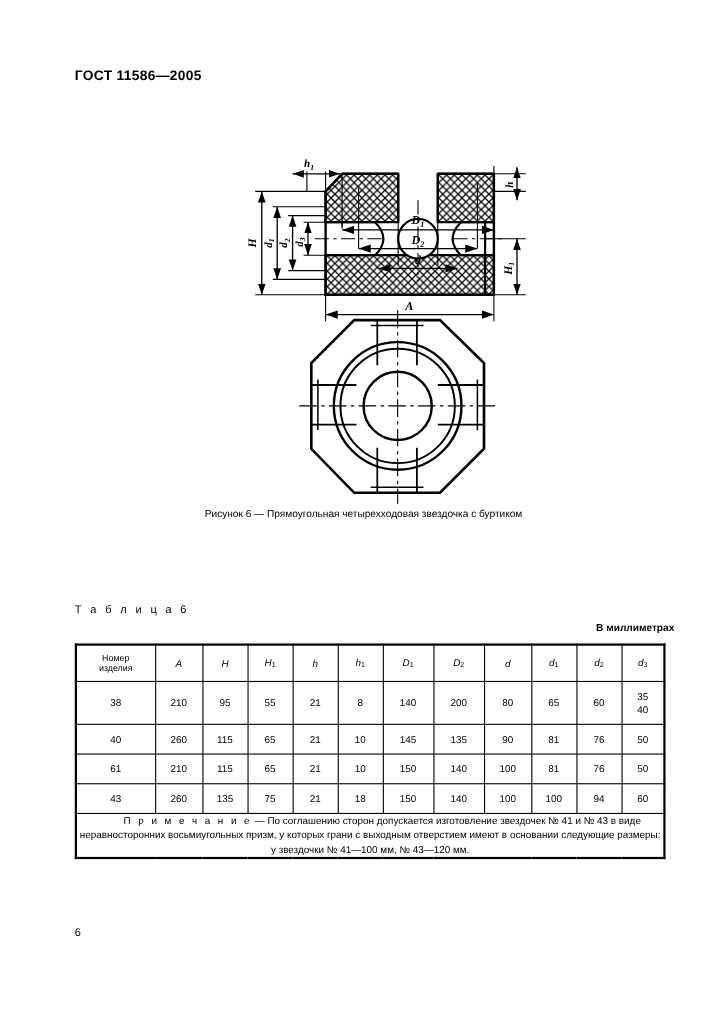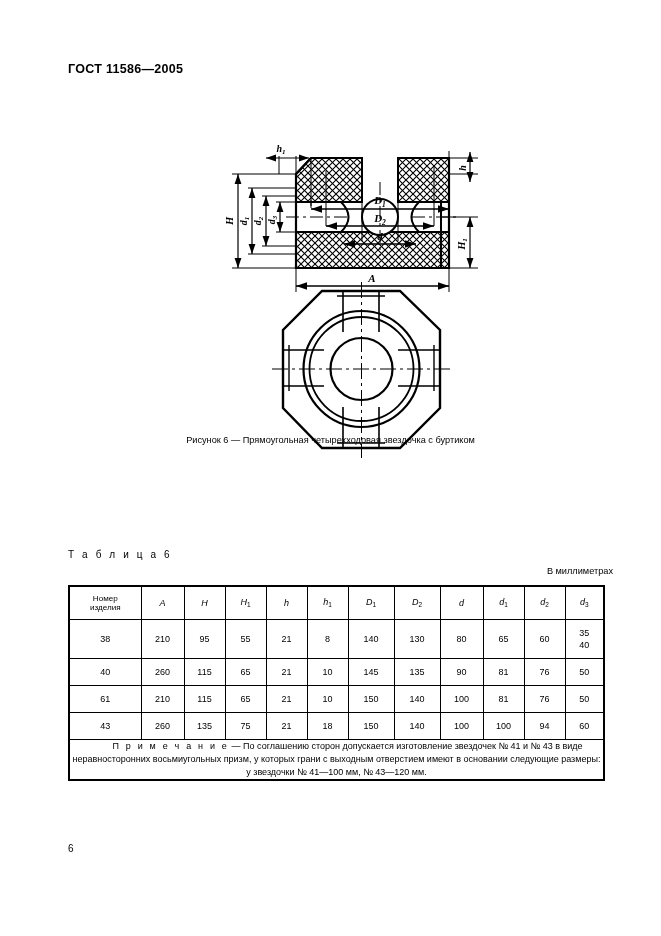--- a/index.html
+++ b/index.html
@@ -40,40 +40,41 @@
     left: 0;
     top: 96px;
     width: 661px;
     height: 370px;
   }
   .figure-svg { display: block; margin: 0 auto; }
 
   .fig-caption {
     position: absolute;
     left: 0;
-    top: 435px;
+    top: 462px;
     width: 661px;
     text-align: center;
     font-size: 9.2px;
   }
 
   
   .table-title {
     position: absolute;
     left: 68px;
     top: 549px;
     font-size: 10px;
     letter-spacing: 2.6px;
     text-align: right;
   }
   .units-note {
     position: absolute;
     right: 48px;
     top: 566px;
     font-size: 9.2px;
+    font-weight: bold;
   }
 
   .data-table-wrap {
     position: absolute;
     left: 68px;
     top: 585px;
     width: 525px;
   }
   table.spec {
     border-collapse: collapse;
@@ -297,21 +298,21 @@
       </thead>
       <tbody id="spec-body">
           <tr>
             <td>38</td>
             <td>210</td>
             <td>95</td>
             <td>55</td>
             <td>21</td>
             <td>8</td>
             <td>140</td>
-            <td>130</td>
+            <td>200</td>
             <td>80</td>
             <td>65</td>
             <td>60</td>
             <td>35<br>40</td>
           </tr>
           <tr class="short">
             <td>40</td>
             <td>260</td>
             <td>115</td>
             <td>65</td>

